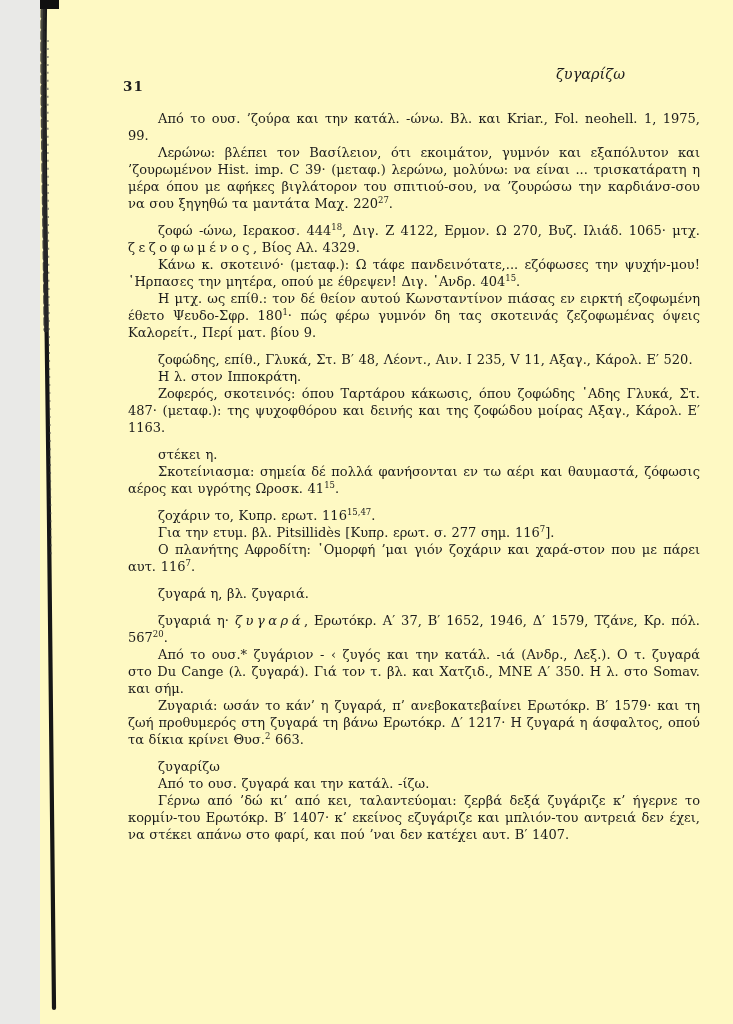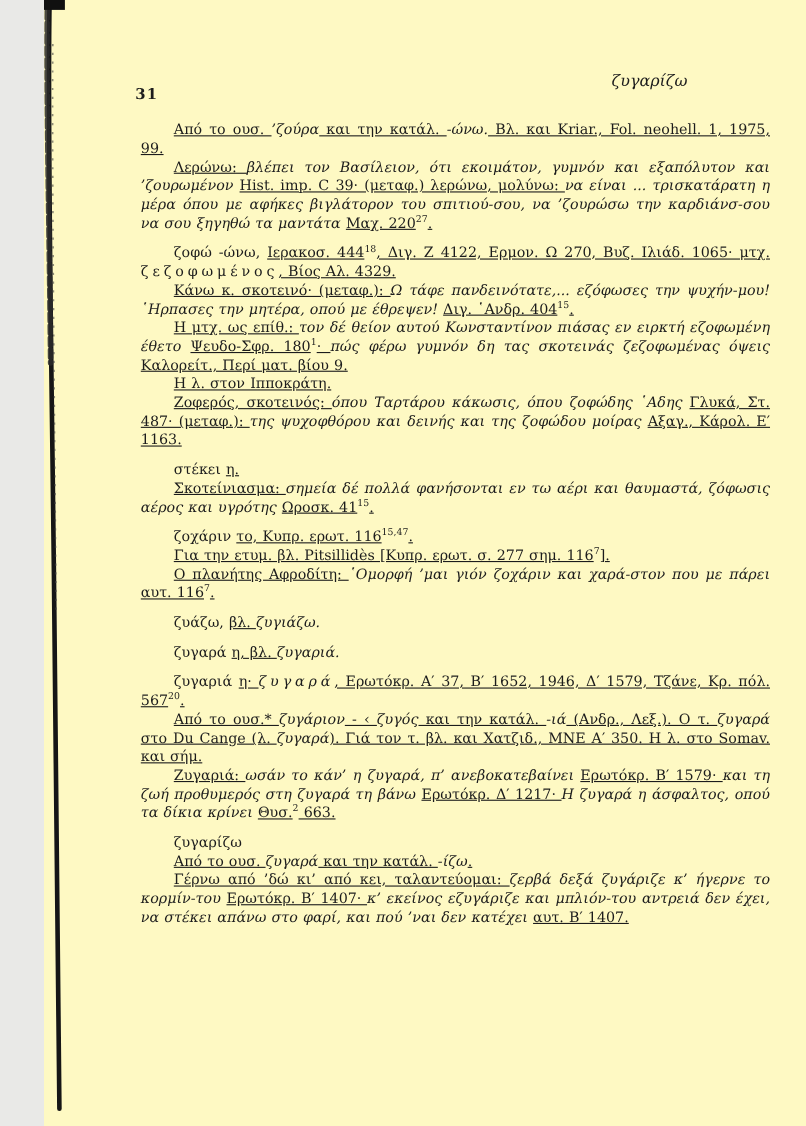--- a/index.html
+++ b/index.html
@@ -20,22 +20,22 @@
     position:absolute; top:66px; right:148px;
     font-style:italic; font-size:14.5px;
   }
   .text-block {
     position:absolute; left:88px; top:110px; width:572px;
     font-size:13px; line-height:17px; text-align:justify;
     word-spacing:0.5px;
   }
   .text-block p { margin:0; text-indent:30px; }
   .text-block p.entry { margin-top:10px; }
-  .run-n { font-style:normal;text-decoration:underline; }
-  .run-i { font-style:italic; }
+  .run-n { font-style:normal; }
+  .run-i { }
   .run-b { font-weight:normal; }
   .run-sp { letter-spacing:3.5px; }
   .run-isp { font-style:italic; letter-spacing:3.5px; }
   sup.run-sup { font-size:8.5px; line-height:0; letter-spacing:0; }
   .scan-artifacts { position:absolute; left:0; top:0; width:40px; height:1024px; pointer-events:none; }
   .corner-blob {
     position:absolute; left:0; top:0; width:19px; height:9px; background:#101010;
   }
   .speck { position:absolute; background:#b9b9b4; }
   .speck-1 { left:705px; top:100px; width:4px; height:2px; border-radius:2px; }
@@ -49,28 +49,28 @@
   <div class="page-number">31</div>
 
   <div class="running-head">ζυγαρίζω</div>
 
   <div class="text-block">
       <p><span class="run-n">Από το ουσ. </span><span class="run-i">’ζούρα</span><span class="run-n"> και την κατάλ. </span><span class="run-i">-ώνω.</span><span class="run-n"> Βλ. και Kriar., Fol. neohell. 1, 1975, 99.</span></p>
       <p><span class="run-n">Λερώνω: </span><span class="run-i">βλέπει τον  Βασίλειον, ότι εκοιμάτον, γυμνόν και εξαπόλυτον και ’ζουρωμένον </span><span class="run-n">Hist. imp. C 39·  (μεταφ.) λερώνω, μολύνω: </span><span class="run-i">να είναι ... τρισκατάρατη η μέρα όπου με αφήκες βιγλάτορον του σπιτιού-σου, να ’ζουρώσω την καρδιάνσ-σου να σου ξηγηθώ τα μαντάτα </span><span class="run-n">Μαχ. 220</span><sup class="run-sup">27</sup><span class="run-n">.</span></p>
       <p class="entry"><span class="run-b">ζοφώ -ώνω, </span><span class="run-n">Ιερακοσ. 444</span><sup class="run-sup">18</sup><span class="run-n">, Διγ. Ζ 4122, Ερμον. Ω 270, Βυζ. Ιλιάδ. 1065· μτχ. </span><span class="run-sp">ζεζοφωμένος</span><span class="run-n">, Βίος Αλ. 4329.</span></p>
       <p><span class="run-n">Κάνω κ. σκοτεινό·  (μεταφ.): </span><span class="run-i">Ω τάφε πανδεινότατε,... εζόφωσες την ψυχήν-μου! ῾Ηρπασες την μητέρα, οπού με έθρεψεν! </span><span class="run-n">Διγ. ῾Ανδρ. 404</span><sup class="run-sup">15</sup><span class="run-n">.</span></p>
       <p><span class="run-n">Η μτχ. ως επίθ.: </span><span class="run-i">τον δέ θείον αυτού Κωνσταντίνον πιάσας εν ειρκτή εζοφωμένη έθετο </span><span class="run-n">Ψευδο-Σφρ. 180</span><sup class="run-sup">1</sup><span class="run-n">· </span><span class="run-i">πώς φέρω  γυμνόν δη τας σκοτεινάς ζεζοφωμένας όψεις </span><span class="run-n">Καλορείτ., Περί ματ. βίου 9.</span></p>
+      <p class="entry"><span class="run-b">ζοφώδης, </span><span class="run-n">επίθ., Γλυκά, Στ. Β′ 48, Λέοντ., Αιν. Ι 235, V 11, Αξαγ., Κάρολ. Ε′ 520.</span></p>
       <p><span class="run-n">Η λ. στον Ιπποκράτη.</span></p>
       <p><span class="run-n">Ζοφερός, σκοτεινός: </span><span class="run-i">όπου Ταρτάρου κάκωσις, όπου ζοφώδης ῾Αδης </span><span class="run-n">Γλυκά, Στ. 487· (μεταφ.): </span><span class="run-i">της ψυχοφθόρου και δεινής και της ζοφώδου μοίρας </span><span class="run-n">Αξαγ., Κάρολ. Ε′ 1163.</span></p>
       <p class="entry"><span class="run-b">στέκει </span><span class="run-n">η.</span></p>
       <p><span class="run-n">Σκοτείνιασμα: </span><span class="run-i">σημεία δέ πολλά φανήσονται εν τω αέρι και θαυμαστά, ζόφωσις αέρος και υγρότης </span><span class="run-n">Ωροσκ. 41</span><sup class="run-sup">15</sup><span class="run-n">.</span></p>
       <p class="entry"><span class="run-b">ζοχάριν </span><span class="run-n">το, Κυπρ. ερωτ. 116</span><sup class="run-sup">15,47</sup><span class="run-n">.</span></p>
       <p><span class="run-n">Για την ετυμ. βλ. Pitsillidès [Κυπρ. ερωτ. σ. 277 σημ. 116</span><sup class="run-sup">7</sup><span class="run-n">].</span></p>
       <p><span class="run-n">Ο πλανήτης Αφροδίτη: </span><span class="run-i">῾Ομορφή ’μαι γιόν ζοχάριν  και χαρά-στον που με πάρει </span><span class="run-n">αυτ. 116</span><sup class="run-sup">7</sup><span class="run-n">.</span></p>
-      <p class="entry"><span class="run-b">ζυάζω, </span><span class="run-n">βλ. </span><span class="run-i">ζυγιάζω.</span></p>
       <p class="entry"><span class="run-b">ζυγαρά </span><span class="run-n">η, βλ. </span><span class="run-i">ζυγαριά.</span></p>
       <p class="entry"><span class="run-b">ζυγαριά </span><span class="run-n">η· </span><span class="run-isp">ζυγαρά</span><span class="run-n">, Ερωτόκρ. Α′ 37, Β′ 1652,  1946, Δ′ 1579, Τζάνε, Κρ. πόλ. 567</span><sup class="run-sup">20</sup><span class="run-n">.</span></p>
       <p><span class="run-n">Από το ουσ.* </span><span class="run-i">ζυγάριον</span><span class="run-n"> - ‹ </span><span class="run-i">ζυγός</span><span class="run-n"> και την κατάλ. </span><span class="run-i">-ιά</span><span class="run-n"> (Ανδρ., Λεξ.). Ο τ. </span><span class="run-i">ζυγαρά</span><span class="run-n"> στο Du Cange (λ. </span><span class="run-i">ζυγαρά</span><span class="run-n">). Γιά τον τ. βλ. και Χατζιδ., ΜΝΕ Α′ 350. Η λ. στο Somav. και σήμ.</span></p>
       <p><span class="run-n">Ζυγαριά: </span><span class="run-i">ωσάν το κάν’ η ζυγαρά, π’ ανεβοκατεβαίνει </span><span class="run-n">Ερωτόκρ. Β′ 1579· </span><span class="run-i">και τη ζωή προθυμερός στη ζυγαρά τη βάνω </span><span class="run-n">Ερωτόκρ. Δ′ 1217· </span><span class="run-i">Η ζυγαρά η άσφαλτος, οπού τα δίκια κρίνει </span><span class="run-n">Θυσ.</span><sup class="run-sup">2</sup><span class="run-n"> 663.</span></p>
       <p class="entry"><span class="run-b">ζυγαρίζω</span></p>
       <p><span class="run-n">Από το ουσ. </span><span class="run-i">ζυγαρά</span><span class="run-n"> και την κατάλ. </span><span class="run-i">-ίζω</span><span class="run-n">.</span></p>
       <p><span class="run-n">Γέρνω από ’δώ κι’ από κει, ταλαντεύομαι: </span><span class="run-i">ζερβά δεξά ζυγάριζε κ’ ήγερνε το κορμίν-του </span><span class="run-n">Ερωτόκρ. Β′ 1407· </span><span class="run-i">κ’ εκείνος εζυγάριζε και μπλιόν-του αντρειά δεν έχει,  να στέκει απάνω στο φαρί, και πού ’ναι δεν κατέχει </span><span class="run-n">αυτ. Β′ 1407.</span></p>
     </div>
 
   <div class="scan-artifacts">

